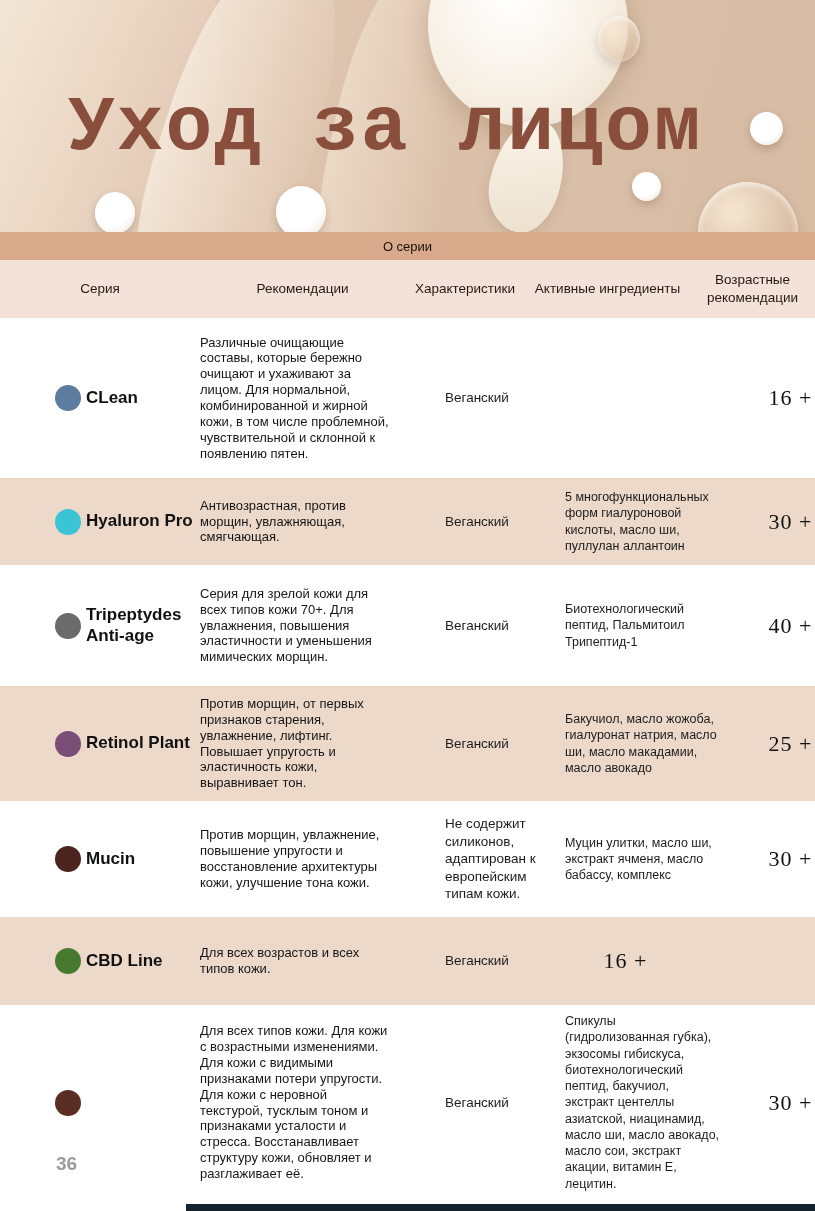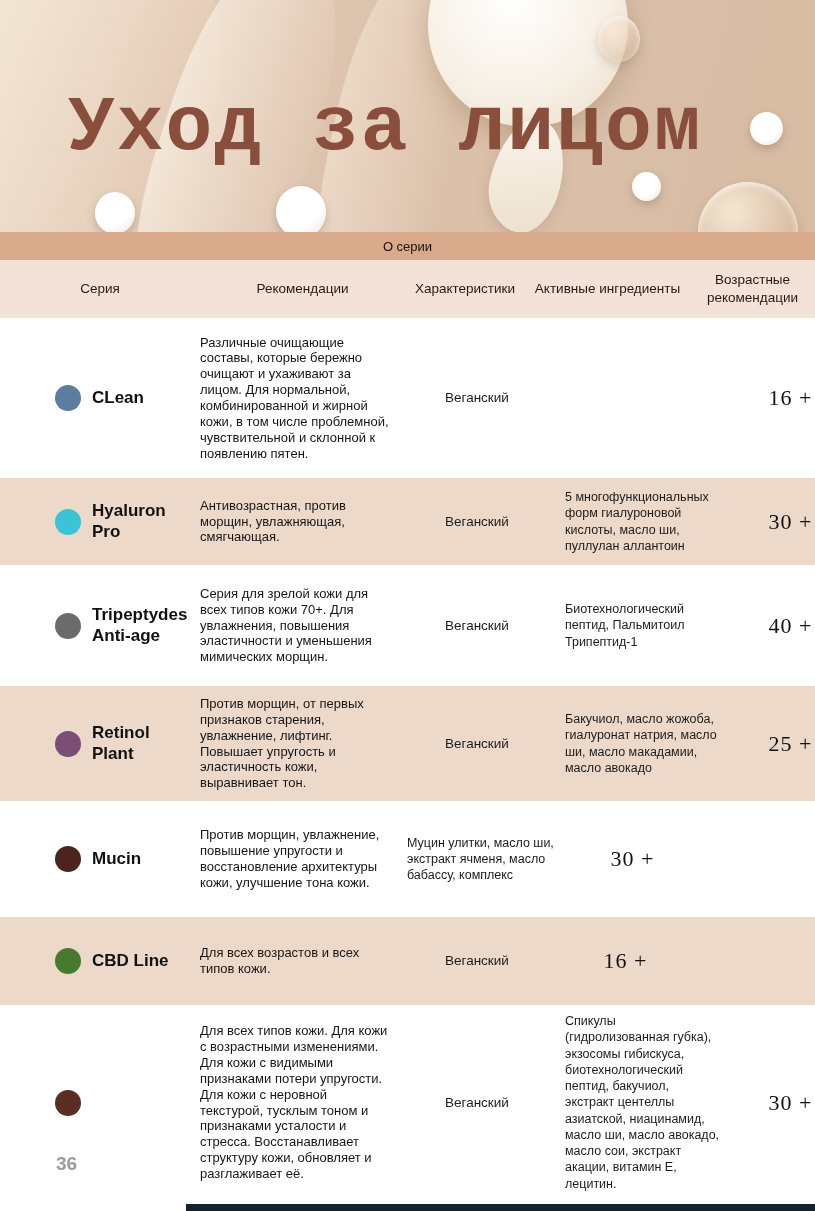--- a/index.html
+++ b/index.html
@@ -75,21 +75,21 @@
   .tbody .trow { display:flex; align-items:center; }
   .tbody .trow:nth-child(even) { background:#ecd9ca; }
   .tbody .trow:nth-child(1) { min-height:160px; }
   .tbody .trow:nth-child(2) { min-height:87px;  }
   .tbody .trow:nth-child(3) { min-height:121px; }
   .tbody .trow:nth-child(4) { min-height:106px; }
   .tbody .trow:nth-child(5) { min-height:116px; }
   .tbody .trow:nth-child(6) { min-height:88px;  }
   .tbody .trow:nth-child(7) { min-height:194px; }
 
-  .cell-series { display:flex; align-items:center; gap:11px; padding-left:55px; padding-right:6px; }
+  .cell-series { display:flex; align-items:center; gap:5px; padding-left:55px; padding-right:6px; }
   .dot { width:26px; height:26px; border-radius:50%; flex:0 0 26px; }
   .series-name { font-size:17px; font-weight:700; line-height:1.2; color:#111; }
 
   .cell-reco { font-size:13px; line-height:1.22; padding:10px 12px 10px 0; color:#161616; }
   .cell-char { font-size:13.5px; line-height:1.3; padding:8px 10px 8px 2px;margin-left:38px; }
   .cell-ingr { font-size:12.5px; line-height:1.3; padding:8px 8px 8px 2px; }
   .cell-age  { font-size:22px; text-align:center; letter-spacing:1px; color:#121212;font-family:Liberation Serif, serif; }
 
   
   .page-number {
@@ -175,20 +175,21 @@
     <div class="cell-ingr c-ingr">Бакучиол, масло жожоба, гиалуронат натрия, масло ши, масло макадамии, масло авокадо</div>
     <div class="cell-age c-age">25 +</div>
   </div>
 
   <div class="trow">
     <div class="cell-series c-series">
       <span class="dot" style="background: rgb(74, 36, 29);"></span>
       <span class="series-name">Mucin</span>
     </div>
     <div class="cell-reco c-reco">Против морщин, увлажнение, повышение упругости и восстановление архитектуры кожи, улучшение тона кожи.</div>
+    <div class="cell-char c-char">Не содержит силиконов, адаптирован к европейским типам кожи.</div>
     <div class="cell-ingr c-ingr">Муцин улитки, масло ши, экстракт ячменя, масло бабассу, комплекс</div>
     <div class="cell-age c-age">30 +</div>
   </div>
 
   <div class="trow">
     <div class="cell-series c-series">
       <span class="dot" style="background: rgb(71, 121, 47);"></span>
       <span class="series-name">CBD Line</span>
     </div>
     <div class="cell-reco c-reco">Для всех возрастов и всех типов кожи.</div>

